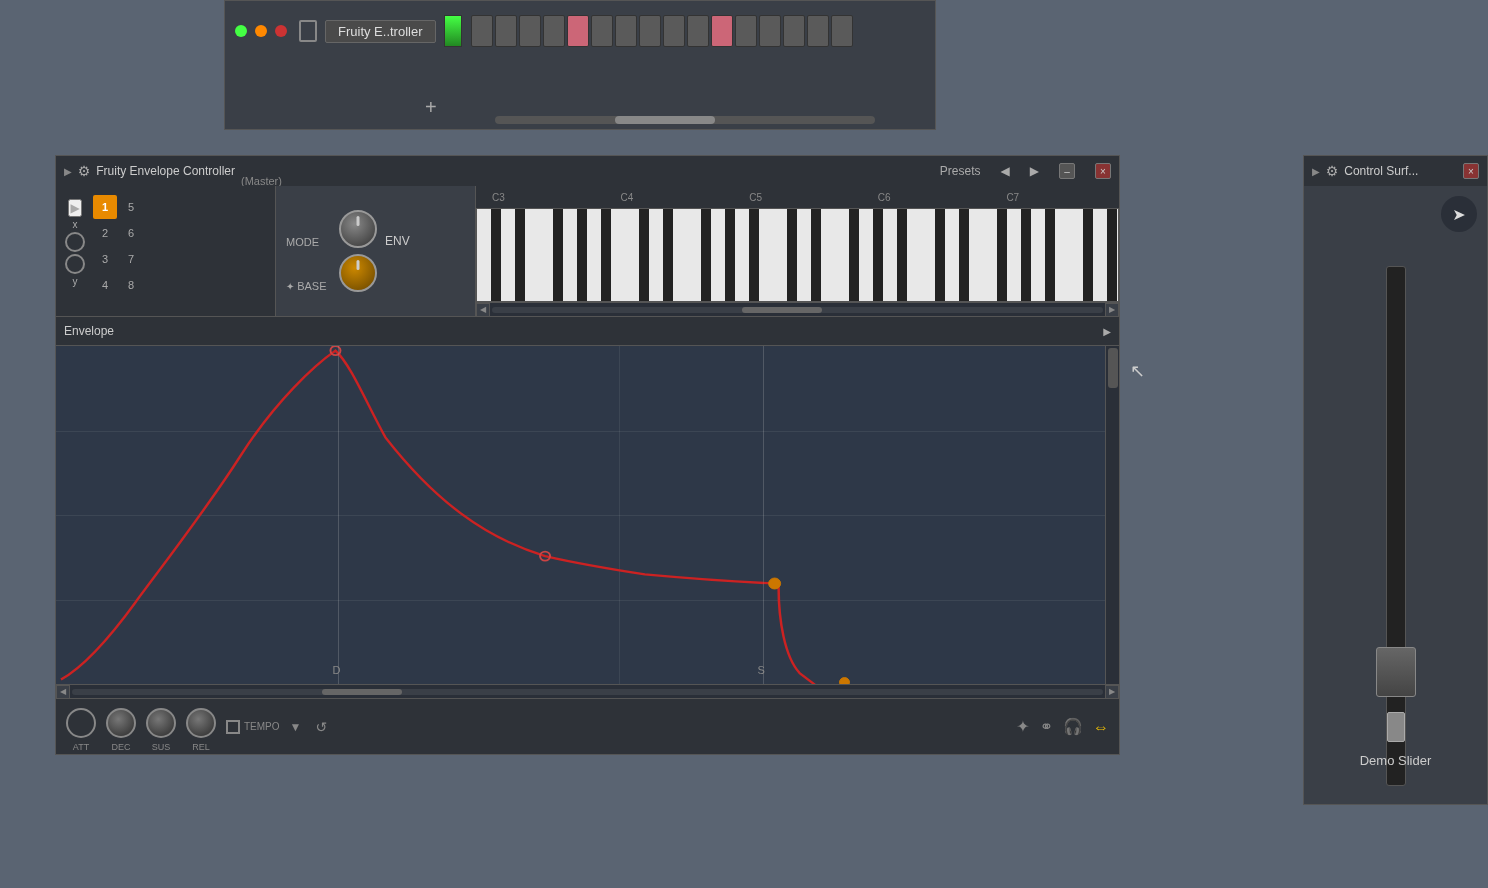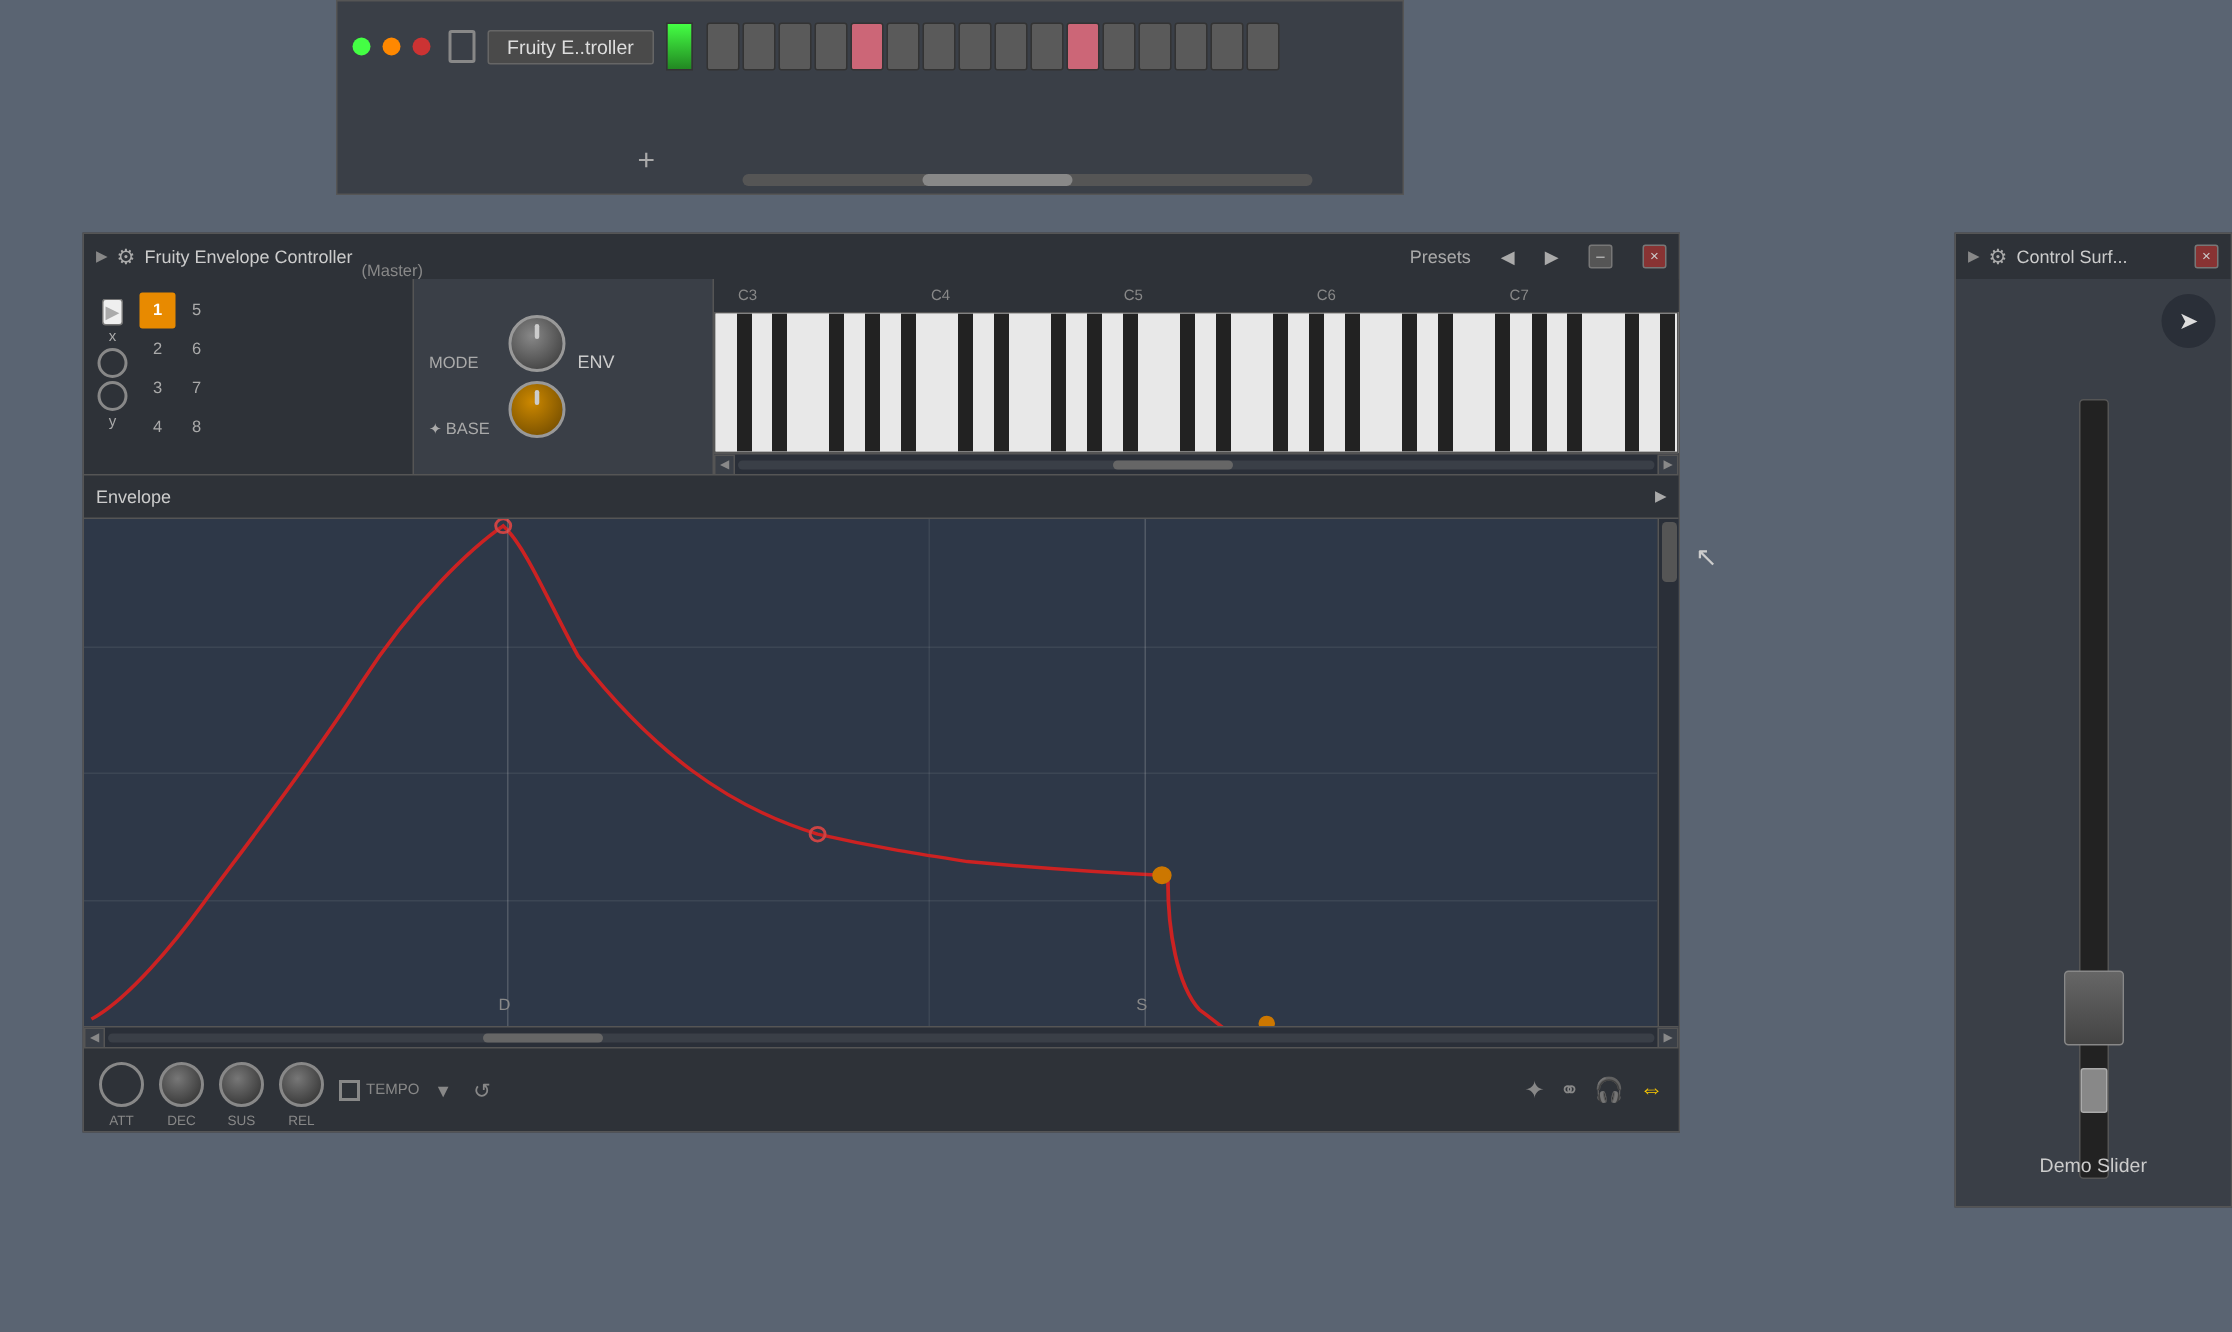--- a/index.html
+++ b/index.html
@@ -521,21 +521,21 @@
       top: 445px; left: 50%;
       transform: translateX(-50%);
       width: 18px; height: 30px;
       background: #888;
       border: 1px solid #aaa;
       border-radius: 2px;
       cursor: pointer;
     }
     .ctrl-label {
       position: absolute;
-      bottom: 20px;
+      bottom: 36px;
       color: #ccc;
       font-size: 13px;
     }
 
     
     .cursor-arrow {
       position: absolute;
       top: 360px; left: 1130px;
       color: #ccc;
       font-size: 18px;

